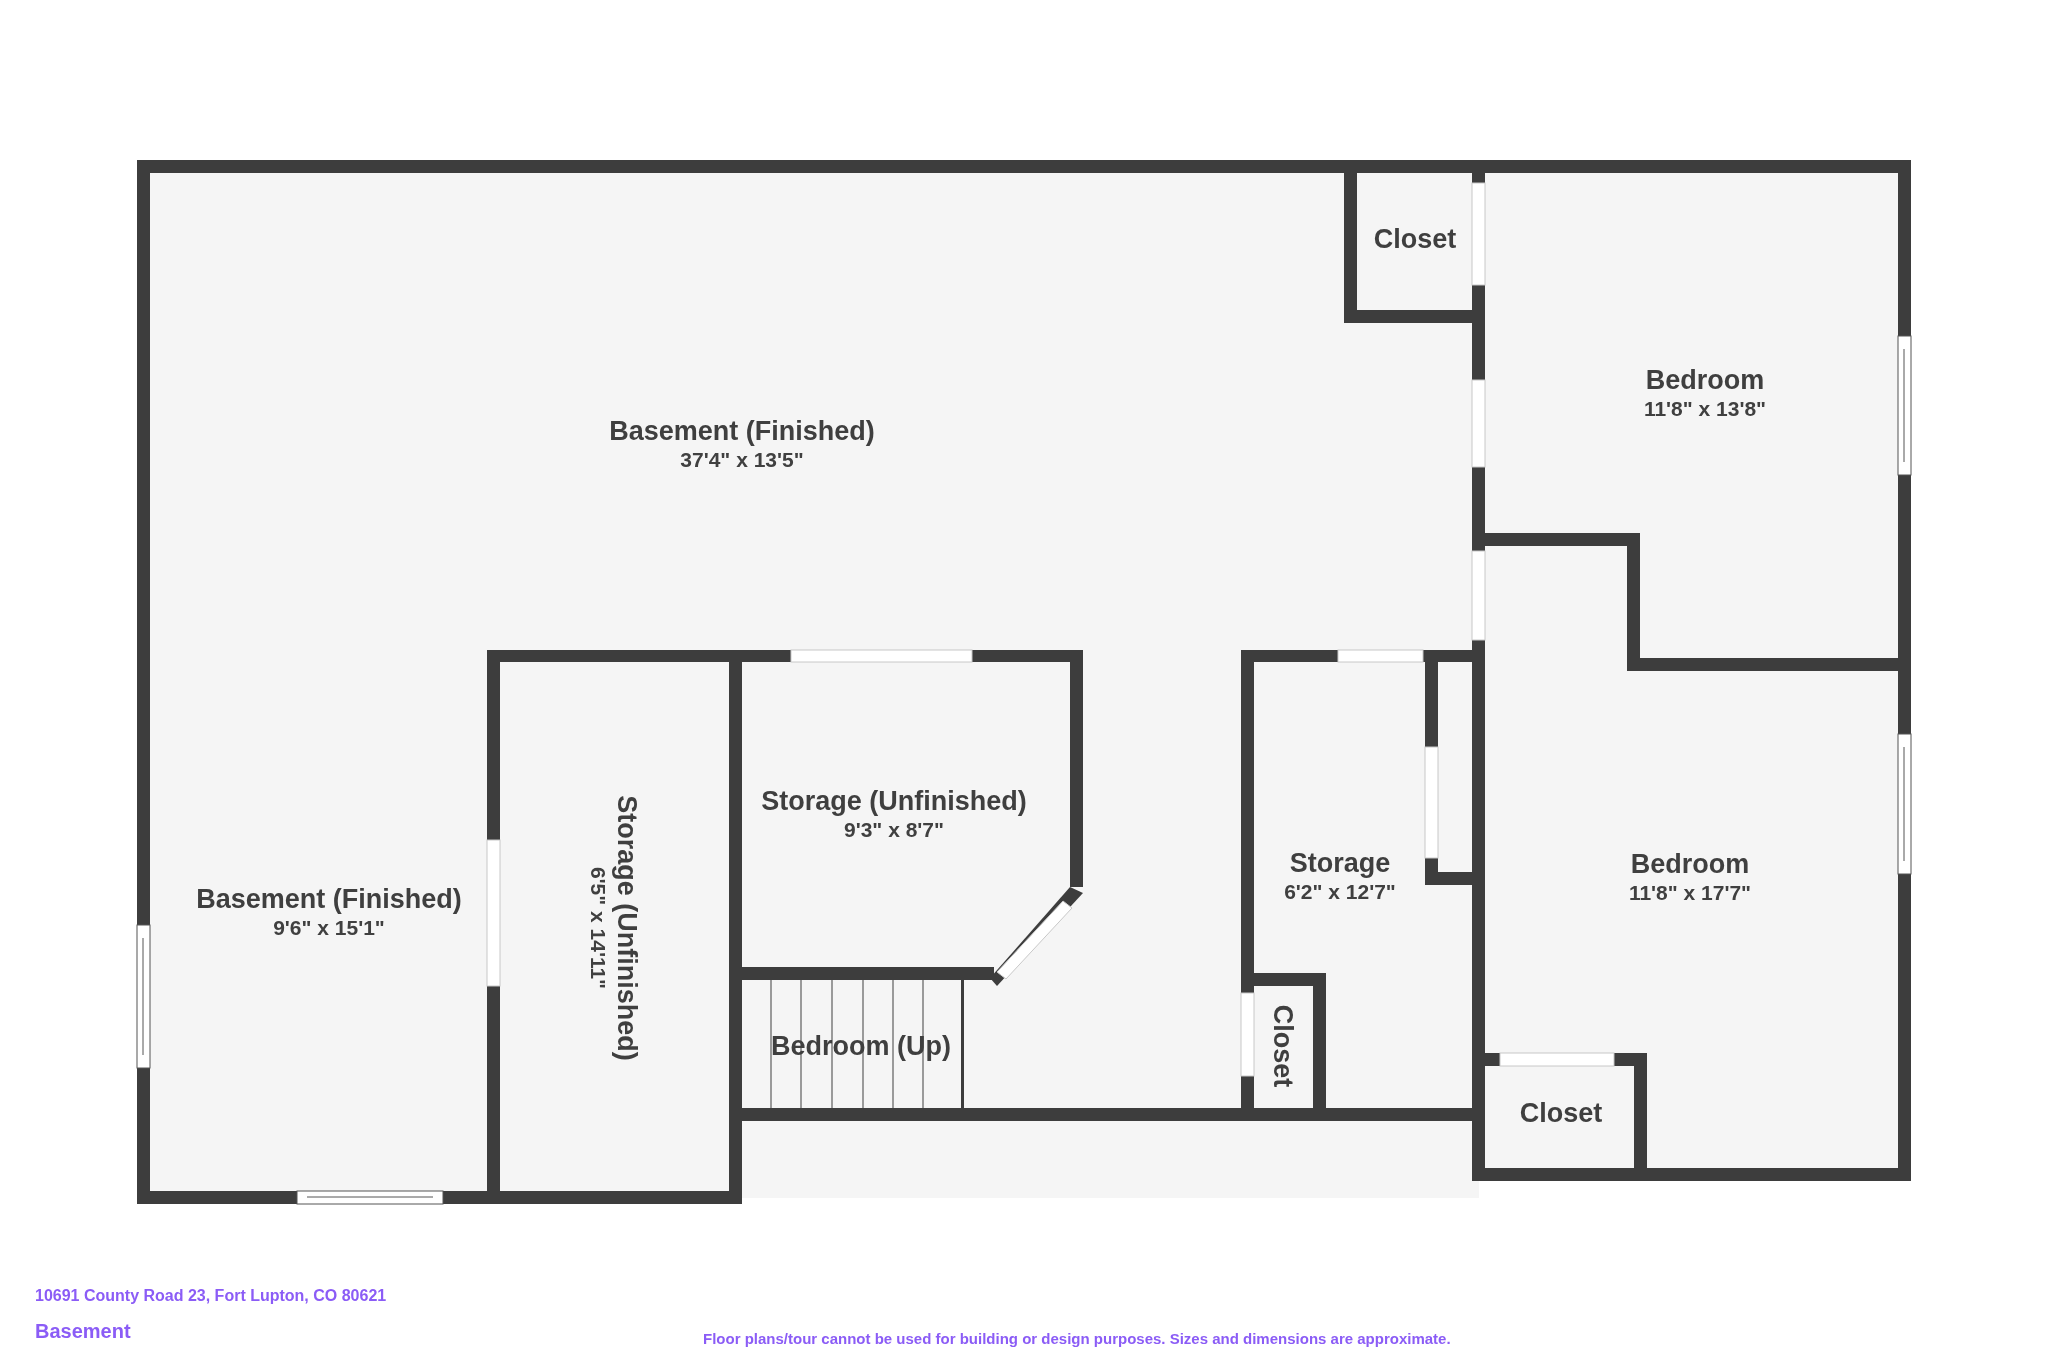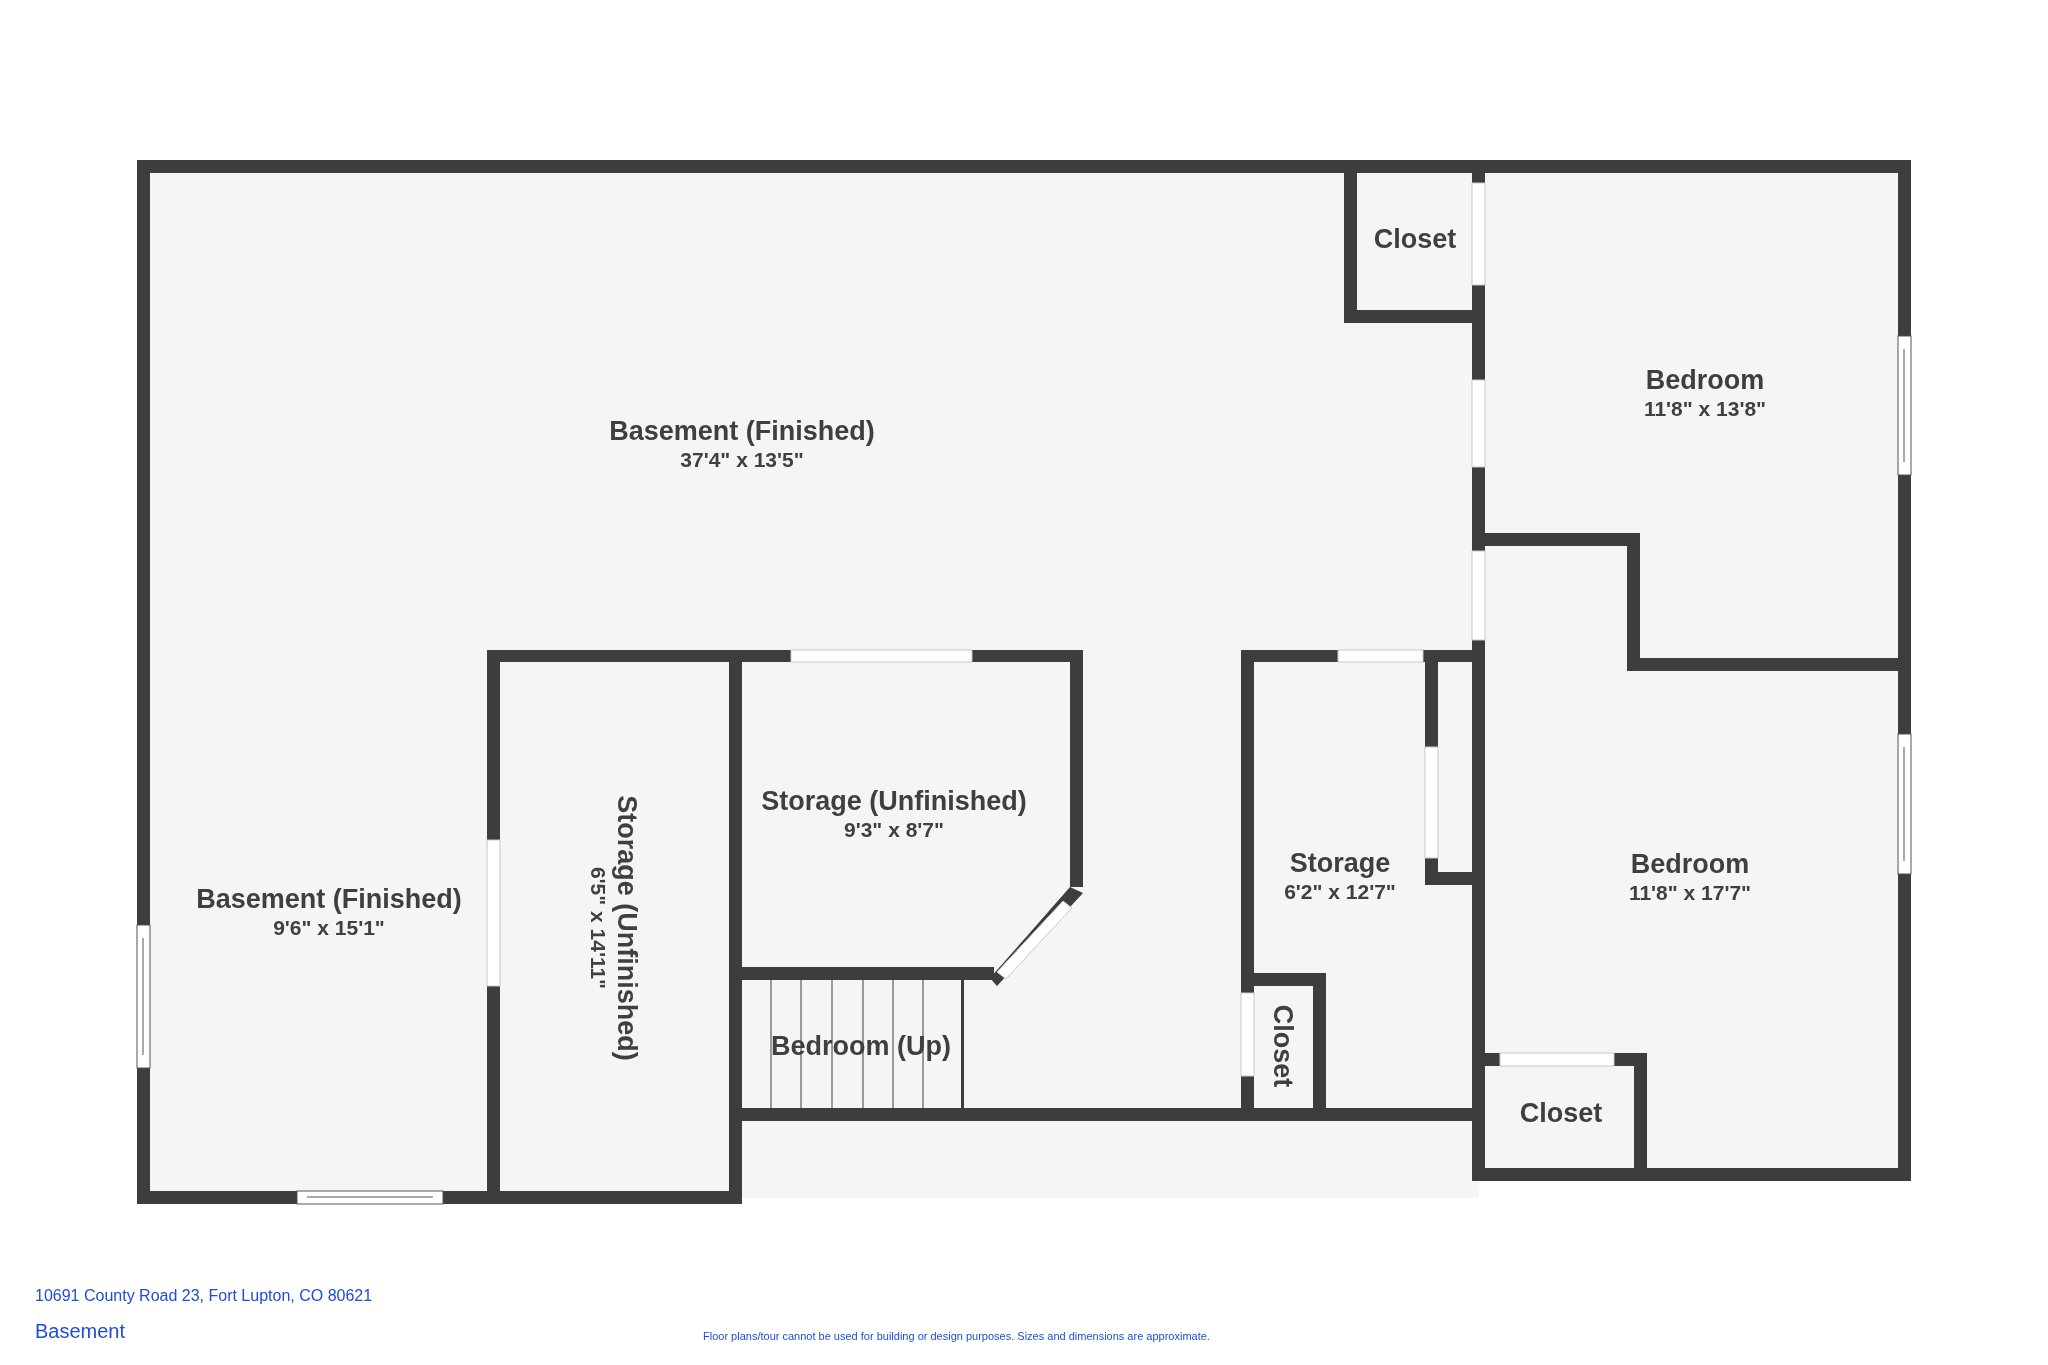--- a/index.html
+++ b/index.html
@@ -4,24 +4,24 @@
 <style>
   html, body { margin:0; padding:0; background:#ffffff; }
   body { width:2048px; height:1365px; position:relative; overflow:hidden;
          font-family:"Liberation Sans", "DejaVu Sans", sans-serif; color:#3d3d3d; }
   #plan { position:absolute; left:0; top:0; }
   .room-label { position:absolute; text-align:center; transform:translate(-50%,-50%); white-space:nowrap; line-height:1.2; }
   .room-title { font-size:27px; font-weight:bold; color:#3f3f3f; display:block; }
   .room-dims { font-size:21px; font-weight:bold; color:#404040; display:block; }
   .small-title { font-size:27px; font-weight:bold; color:#3f3f3f; }
   .rot { transform:translate(-50%,-50%) rotate(90deg); }
-  .footer-text { position:absolute; font-weight:normal; color:#1d4ed8; white-space:nowrap; }
+  .footer-text { position:absolute; font-weight:bold; color:#8b5cf6; white-space:nowrap; }
   .addr { left:35px; top:1287px; font-size:16px; }
   .level { left:35px; top:1320px; font-size:20px; }
-  .disclaimer { left:703px; top:1330px; font-size:11px; }
+  .disclaimer { left:703px; top:1330px; font-size:15px; }
 </style>
 </head>
 <body>
 
 <svg id="plan" width="2048" height="1365" viewBox="0 0 2048 1365">
 
   <g fill="#f5f5f5">
     <rect x="143" y="166" width="1336" height="1032"></rect>
     <rect x="1479" y="166" width="426" height="1008"></rect>
   </g>

